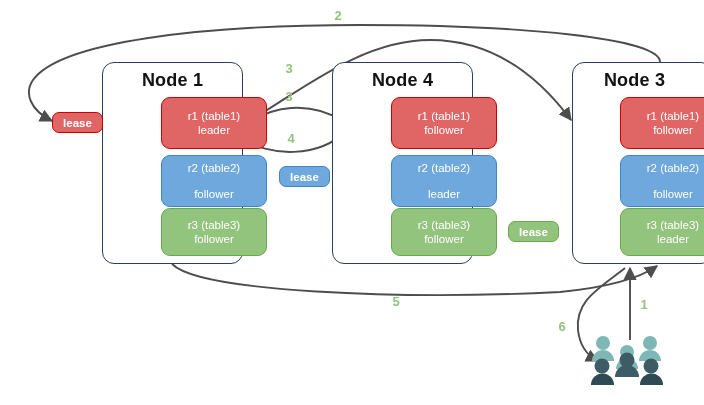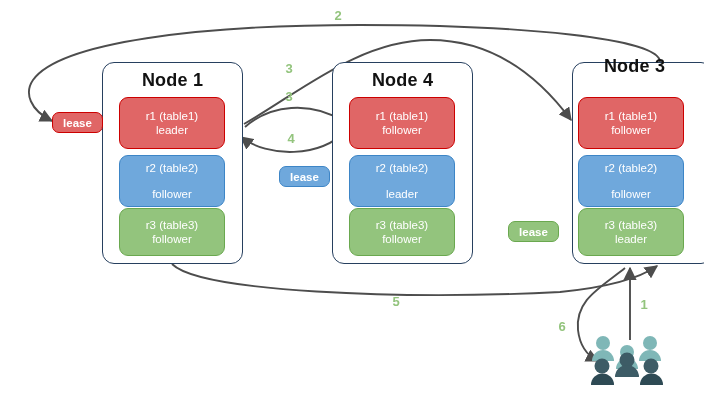--- a/index.html
+++ b/index.html
@@ -47,20 +47,21 @@
     box-sizing: border-box;
     border-radius: 9px;
     display: flex;
     flex-direction: column;
     align-items: center;
     justify-content: center;
     color: #ffffff;
     font-size: 11.5px;
     line-height: 14.5px;
     text-align: center;
+    margin-left: 42px;
   }
   .replica span { display: block; }
   .rep-red   { background: #e06666; border: 1.6px solid #cc0000; }
   .rep-blue  { background: #6fa8dc; border: 1.6px solid #3d85c6; gap: 12px; }
   .rep-green { background: #93c47d; border: 1.6px solid #6aa84f; text-align: right; }
 
   .lease {
     position: absolute;
     box-sizing: border-box;
     border-radius: 7px;
@@ -144,21 +145,21 @@
   <div class="replica rep-blue" style="left:349px; top:155px; width:106px; height:52px;">
     <span>r2 (table2)</span>
     <span>leader</span>
   </div>
   <div class="replica rep-green" style="left:349px; top:208px; width:106px; height:48px;">
     <span>r3 (table3)</span>
     <span>follower</span>
   </div>
 
   <div class="node-box" style="left:572px; top:62px; width:141px; height:202px;"></div>
-  <div class="node-title" style="left:572px; width:125px; top:56px;">Node 3</div>
+  <div class="node-title" style="left:572px; width:125px; top:70px;">Node 3</div>
 
   <div class="replica rep-red" style="left:578px; top:97px; width:106px; height:52px;">
     <span>r1 (table1)</span>
     <span>follower</span>
   </div>
   <div class="replica rep-blue" style="left:578px; top:155px; width:106px; height:52px;">
     <span>r2 (table2)</span>
     <span>follower</span>
   </div>
   <div class="replica rep-green" style="left:578px; top:208px; width:106px; height:48px;">

